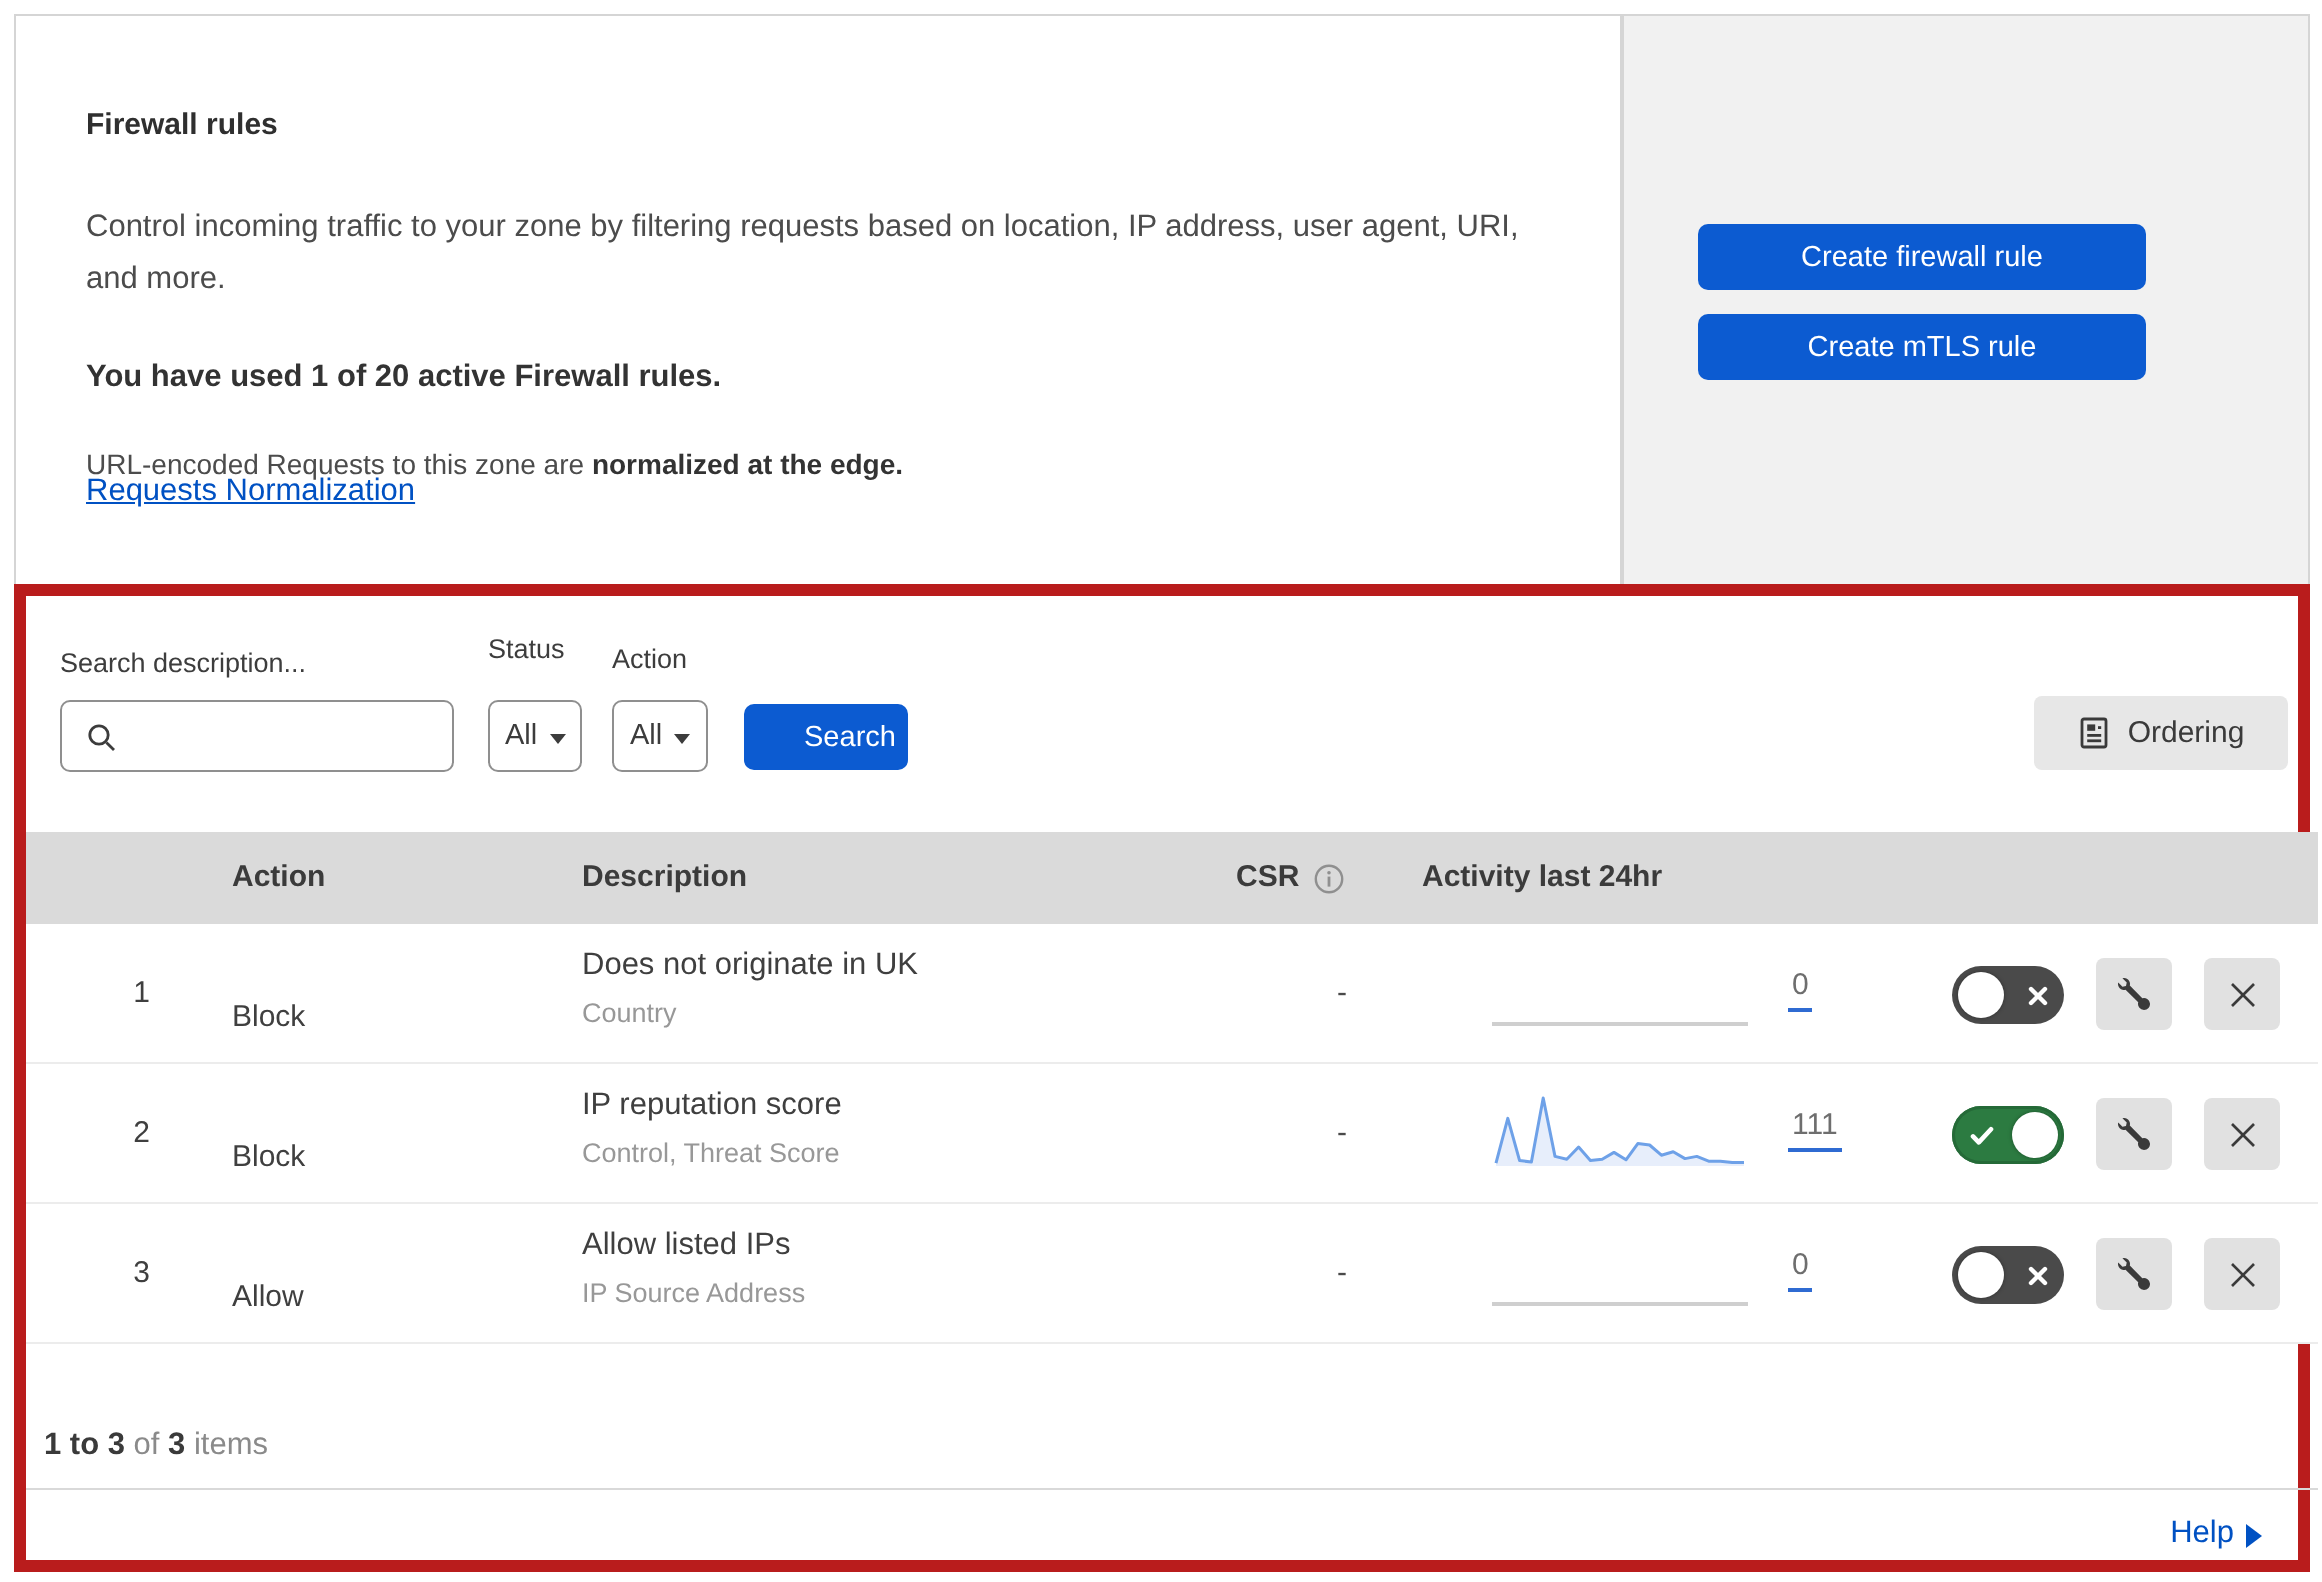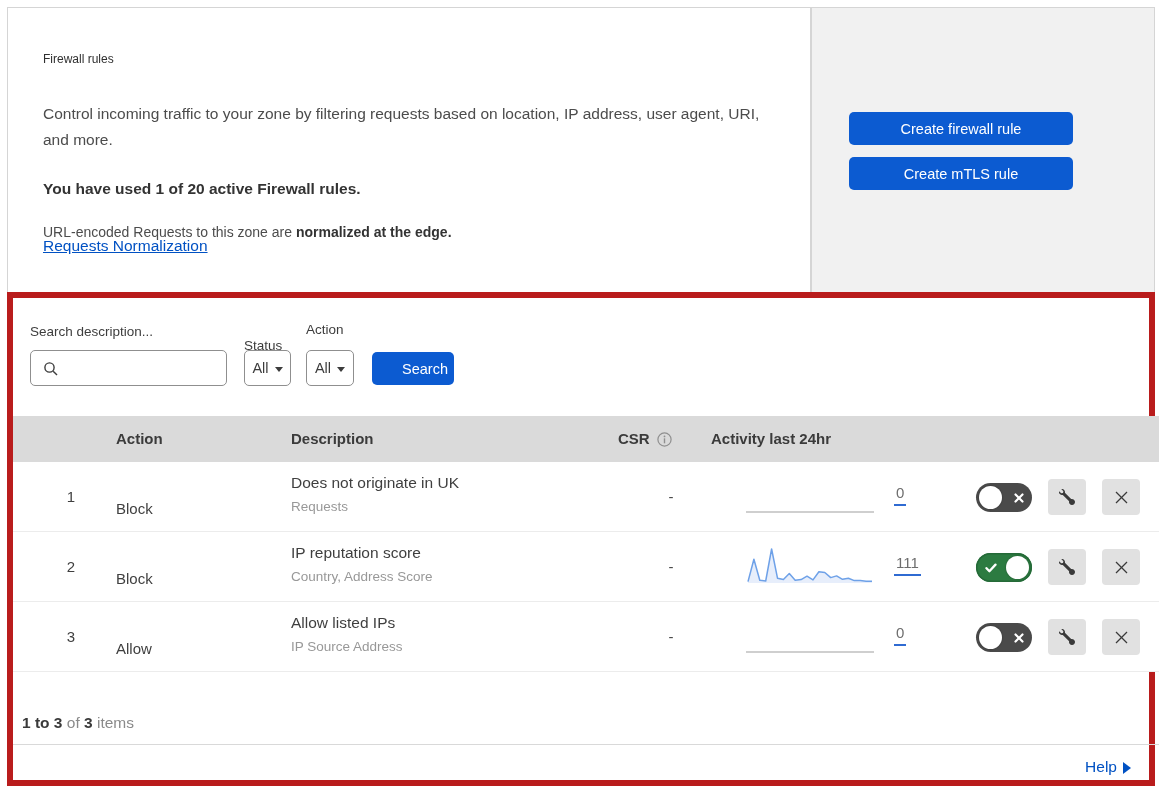--- a/index.html
+++ b/index.html
@@ -9,21 +9,21 @@
     color:#3f3f3f;
     width:1161px; height:791px;
   }
   .root { position:relative; width:1161px; height:791px; background:#fff; overflow:hidden; }
 
   
   .overview-card {
     position:absolute; left:7px; top:7px; width:804px; height:286px;
     background:#fff; border:1px solid #d5d5d5;
   }
-  .page-title { position:absolute; left:35px; top:36px; font-size:12px; font-weight:400; color:#2f2f2f; }
+  .page-title { position:absolute; left:35px; top:36px; font-size:15px; font-weight:700; color:#2f2f2f; }
   .overview-desc { position:absolute; left:35px; top:77px; width:735px; font-size:15.5px; line-height:26px; color:#4c4c4c; }
   .usage-note { position:absolute; left:35px; top:156px; font-size:15.5px; font-weight:700; color:#333; }
   .normalization { position:absolute; left:35px; top:202px; font-size:14px; color:#4c4c4c; }
   .normalization strong { color:#333; }
   .config-link { position:absolute; left:35px; top:229px; font-size:15.5px; color:#0051c3; text-decoration:underline; cursor:pointer; }
 
   
   .actions-panel {
     position:absolute; left:811px; top:7px; width:344px; height:286px;
     background:#f1f1f1; border:1px solid #d5d5d5;
@@ -37,21 +37,21 @@
   .btn-firewall { top:104px; }
   .btn-mtls { top:149px; }
 
   
   .main-card {
     position:absolute; left:7px; top:292px; width:1148px; height:494px;
     background:#fff; border:6px solid #b91c1c;
   }
   .filter-label { position:absolute; font-size:13.5px; color:#3d3d3d; }
   .lbl-search { left:17px; top:26px; }
-  .lbl-status { left:231px; top:40px; }
+  .lbl-status { left:231px; top:19px; }
   .lbl-action { left:293px; top:24px; }
 
   .search-box {
     position:absolute; left:17px; top:52px; width:197px; height:36px;
     border:1px solid #8f8f8f; border-radius:5px; background:#fff;
   }
   .search-box svg { position:absolute; left:12px; top:10px; }
   .search-box input {
     position:absolute; left:34px; top:1px; width:158px; height:32px;
     border:none; outline:none; font-family:"Liberation Sans",sans-serif; font-size:14px; color:#333;
@@ -170,40 +170,50 @@
     </div>
 
     <label class="filter-label lbl-action">Action</label>
     <div class="select-box sel-action">
       <span>All</span>
       <span class="caret-down"></span>
     </div>
 
     <button class="search-btn">Search</button>
 
+    <button class="ordering-btn">
+      <svg width="16" height="17" viewBox="0 0 16 17" fill="none" stroke="#3a3a3a" stroke-width="1.4">
+        <rect x="2" y="1.5" width="12" height="14" rx="1"></rect>
+        <rect x="4.6" y="4.2" width="4" height="3.2" fill="#3a3a3a" stroke="none"></rect>
+        <line x1="10" y1="5.8" x2="11.6" y2="5.8"></line>
+        <line x1="4.6" y1="9.7" x2="11.6" y2="9.7"></line>
+        <line x1="4.6" y1="12.4" x2="11.6" y2="12.4"></line>
+      </svg>
+      <span>Ordering</span>
+    </button>
 
     <div class="thead">
       <span class="th th-action">Action</span>
       <span class="th th-desc">Description</span>
       <span class="th th-csr">
         <span>CSR</span>
         <svg class="info-icon" width="15" height="15" viewBox="0 0 15 15">
           <circle cx="7.5" cy="7.5" r="6.6" fill="none" stroke="#8f8f8f" stroke-width="1.2"></circle>
           <circle cx="7.5" cy="4.4" r="0.9" fill="#8f8f8f"></circle>
           <rect x="6.8" y="6.3" width="1.4" height="5" fill="#8f8f8f"></rect>
         </svg>
       </span>
       <span class="th th-activity">Activity last 24hr</span>
     </div>
 
     <div class="rule-row row-0">
       <span class="cell-num">1</span>
       <span class="cell-action">Block</span>
       <span class="cell-title">Does not originate in UK</span>
-      <span class="cell-subtitle">Requests</span>
+      <span class="cell-subtitle">Country</span>
       <span class="cell-csr">-</span>
       <div class="flat-line"></div>
       <a class="cell-count">0</a>
       <div class="toggle off">
 
         <span class="t-knob"></span>
         <span class="t-glyph t-x">
             <svg width="10" height="10" viewBox="0 0 10 10" stroke="#fff" stroke-width="2.2" stroke-linecap="round">
               <line x1="1.5" y1="1.5" x2="8.5" y2="8.5"></line>
               <line x1="8.5" y1="1.5" x2="1.5" y2="8.5"></line>
@@ -220,21 +230,21 @@
             <line x1="2" y1="2" x2="13" y2="13"></line>
             <line x1="13" y1="2" x2="2" y2="13"></line>
           </svg>
       </button>
     </div>
 
     <div class="rule-row row-1">
       <span class="cell-num">2</span>
       <span class="cell-action">Block</span>
       <span class="cell-title">IP reputation score</span>
-      <span class="cell-subtitle">Country, Address Score</span>
+      <span class="cell-subtitle">Control, Threat Score</span>
       <span class="cell-csr">-</span>
       <svg class="spark" width="128" height="46" viewBox="0 0 128 46">
           <polygon points="2.0,38.6 7.9,16.2 13.8,37.3 19.7,38.0 25.6,6.0 31.5,35.2 37.4,36.6 43.3,30.5 49.2,37.3 55.1,36.6 61.0,33.2 67.0,36.9 72.9,28.8 78.8,29.5 84.7,34.6 90.6,32.9 96.5,36.3 102.4,35.2 108.3,37.6 114.2,37.6 120.1,38.3 126.0,38.3 126.0,40 2.0,40" fill="#e7eefb"></polygon>
           <polyline points="2.0,38.6 7.9,16.2 13.8,37.3 19.7,38.0 25.6,6.0 31.5,35.2 37.4,36.6 43.3,30.5 49.2,37.3 55.1,36.6 61.0,33.2 67.0,36.9 72.9,28.8 78.8,29.5 84.7,34.6 90.6,32.9 96.5,36.3 102.4,35.2 108.3,37.6 114.2,37.6 120.1,38.3 126.0,38.3" fill="none" stroke="#6ea1e8" stroke-width="1.5" stroke-linejoin="round"></polyline>
         </svg>
       <a class="cell-count">111</a>
       <div class="toggle on">
         <span class="t-glyph t-check">
             <svg width="12" height="10" viewBox="0 0 12 10" fill="none" stroke="#fff" stroke-width="2.3" stroke-linecap="round" stroke-linejoin="round">
               <polyline points="1.5,5.2 4.4,8.2 10.5,1.6"></polyline>

